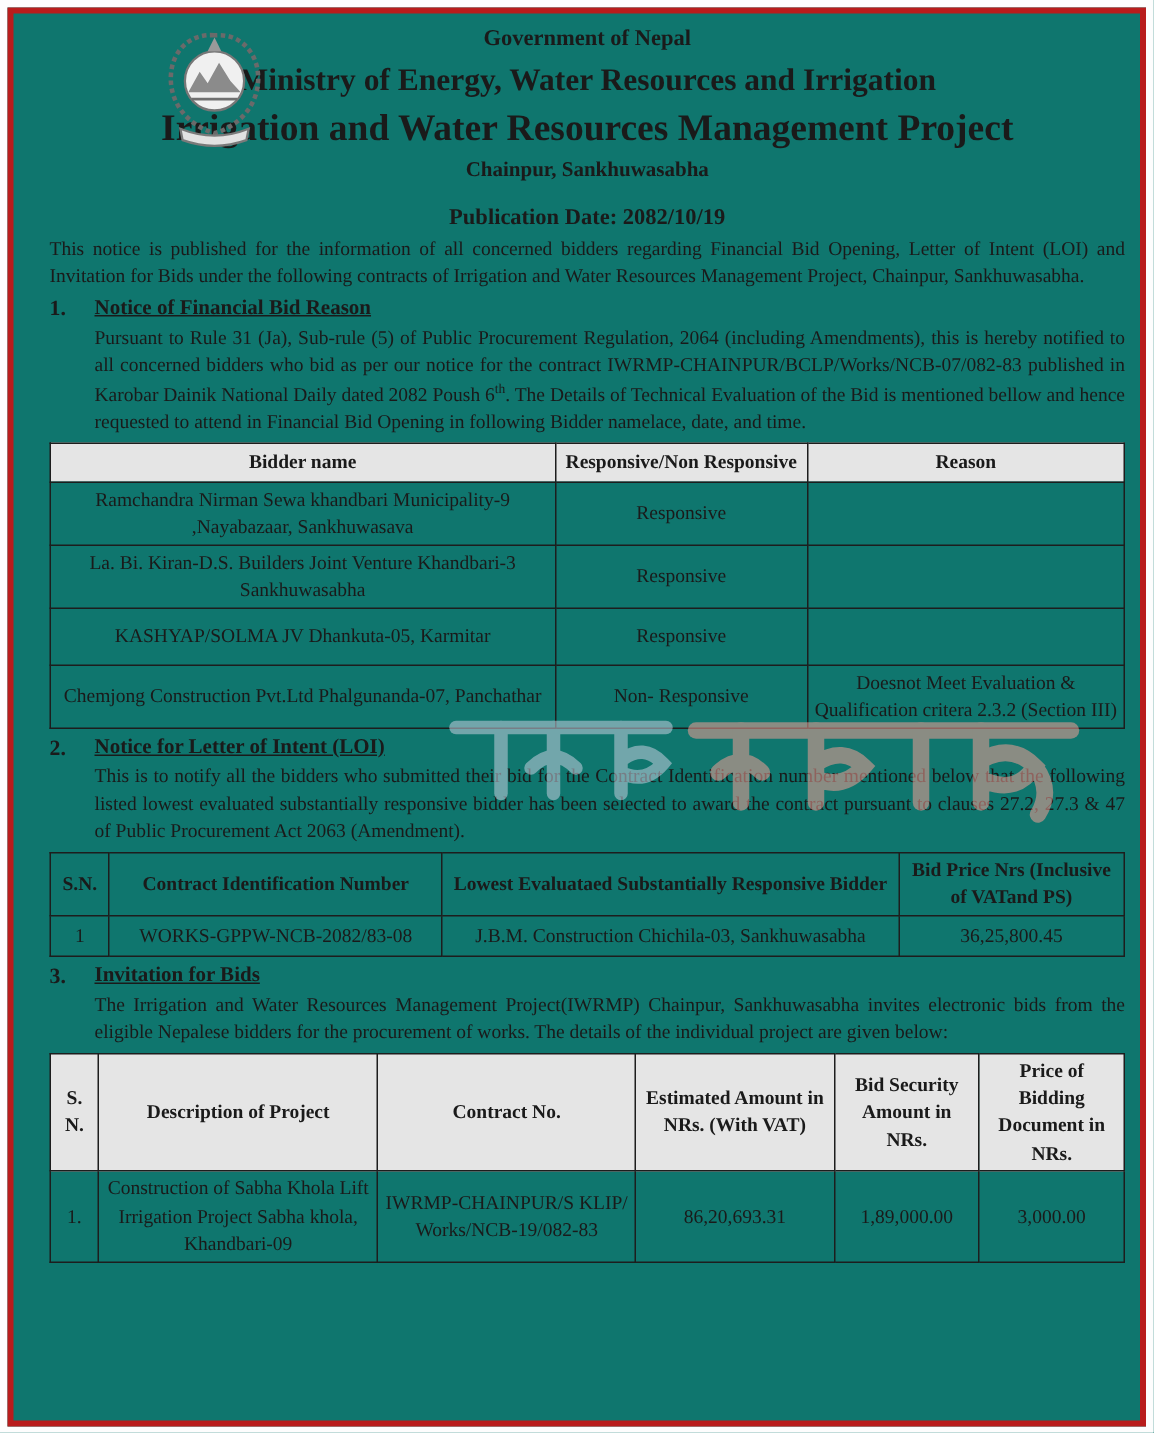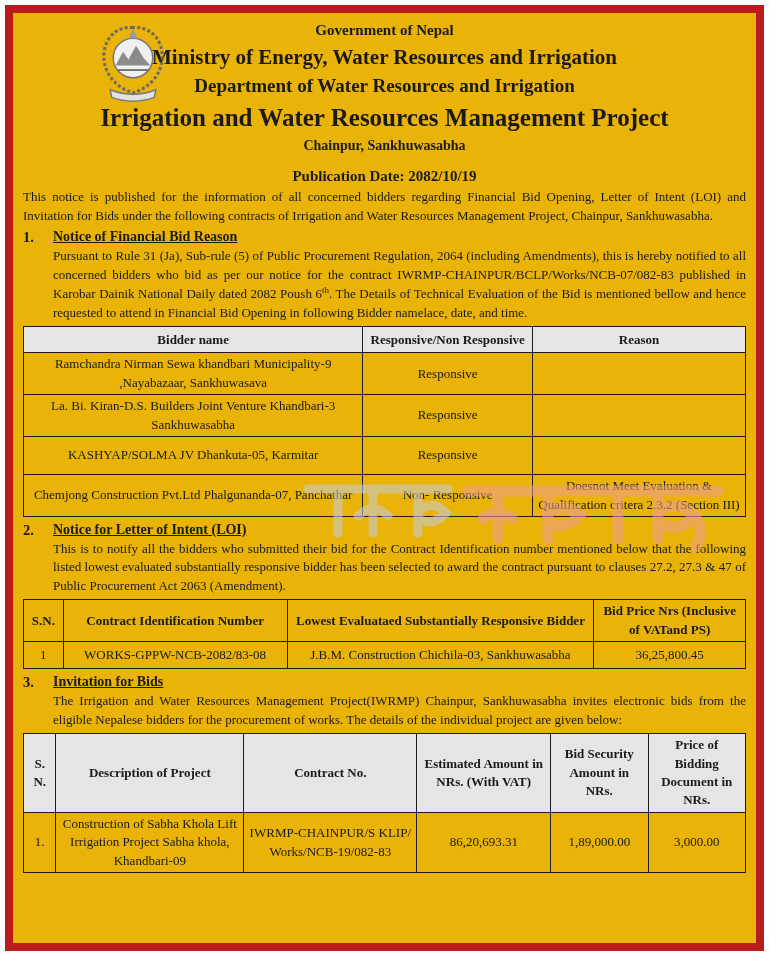--- a/index.html
+++ b/index.html
@@ -1,21 +1,21 @@
 <!DOCTYPE html>
 <html><head>
 <meta charset="utf-8">
 <style>
   * { margin:0; padding:0; box-sizing:border-box; }
   html,body { width:769px; height:955px; background:#fdfdfd; }
   body { font-family:"Liberation Serif", serif; color:#1a1a1a; position:relative; overflow:hidden; }
 
   .page {
     position:absolute; left:5px; top:5px; right:5px; bottom:4px;
-    border:8px solid #b91c1c; background:#eab308; overflow:hidden;
+    border:4px solid #b91c1c; background:#0f766e; overflow:hidden;padding-left:14px;
   }
 
   
   .header { position:relative; text-align:center; padding:7px 10px 4px 10px; }
   .emblem { position:absolute; left:82px; top:10px; width:76px; height:82px; }
   .h-gov      { font-size:15px; font-weight:bold; line-height:1.45; }
   .h-ministry { font-size:21px; font-weight:bold; line-height:1.45; }
   .h-dept     { font-size:19px; font-weight:bold; line-height:1.45; }
   .h-project  { font-size:25px; font-weight:bold; line-height:1.4; }
   .h-loc      { font-size:14px; font-weight:bold; line-height:1.6; }
@@ -87,21 +87,20 @@
         <path d="M50 6 C28 4 14 20 12 38 C9 62 24 84 50 92 C76 84 91 62 88 38 C86 20 72 4 50 6Z"></path>
       </g>
       <circle cx="50" cy="46" r="26" fill="#f0f0f0" stroke="#777" stroke-width="2"></circle>
       <path d="M27 56 L37 38 L44 48 L54 30 L64 46 L73 56 Z" fill="#8b8b8b"></path>
       <path d="M30 62 H70" stroke="#6f6f6f" stroke-width="2.5"></path>
       <path d="M44 20 L50 8 L56 20 Z" fill="#9a9a9a"></path>
       <path d="M20 88 Q50 100 80 88 L78 98 Q50 108 22 98 Z" fill="#e2e2e2" stroke="#7a7a7a" stroke-width="2"></path>
     </svg>
     <div class="h-gov">Government of Nepal</div>
     <div class="h-ministry">Ministry of Energy, Water Resources and Irrigation</div>
-    <div class="h-dept">Department of Water Resources and Irrigation</div>
     <div class="h-project">Irrigation and Water Resources Management Project</div>
     <div class="h-loc">Chainpur, Sankhuwasabha</div>
   </div>
 
 
   <div class="content">
     <div class="pub-date">Publication Date: 2082/10/19</div>
     <p class="just">This notice is published for the information of all concerned bidders regarding Financial Bid Opening, Letter of Intent (LOI) and Invitation for Bids under the following contracts of Irrigation and Water Resources Management Project, Chainpur, Sankhuwasabha.</p>
 
     <div class="section">

